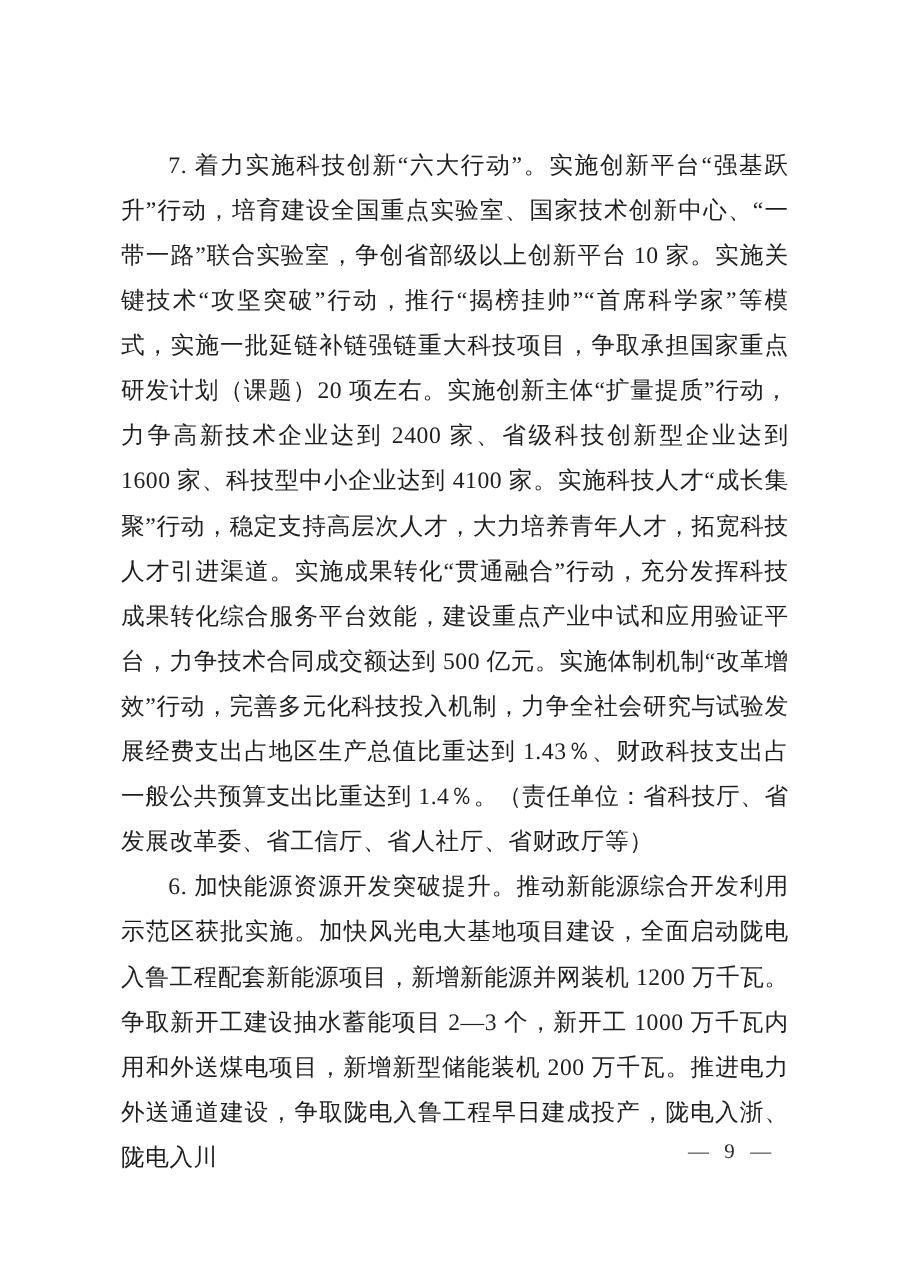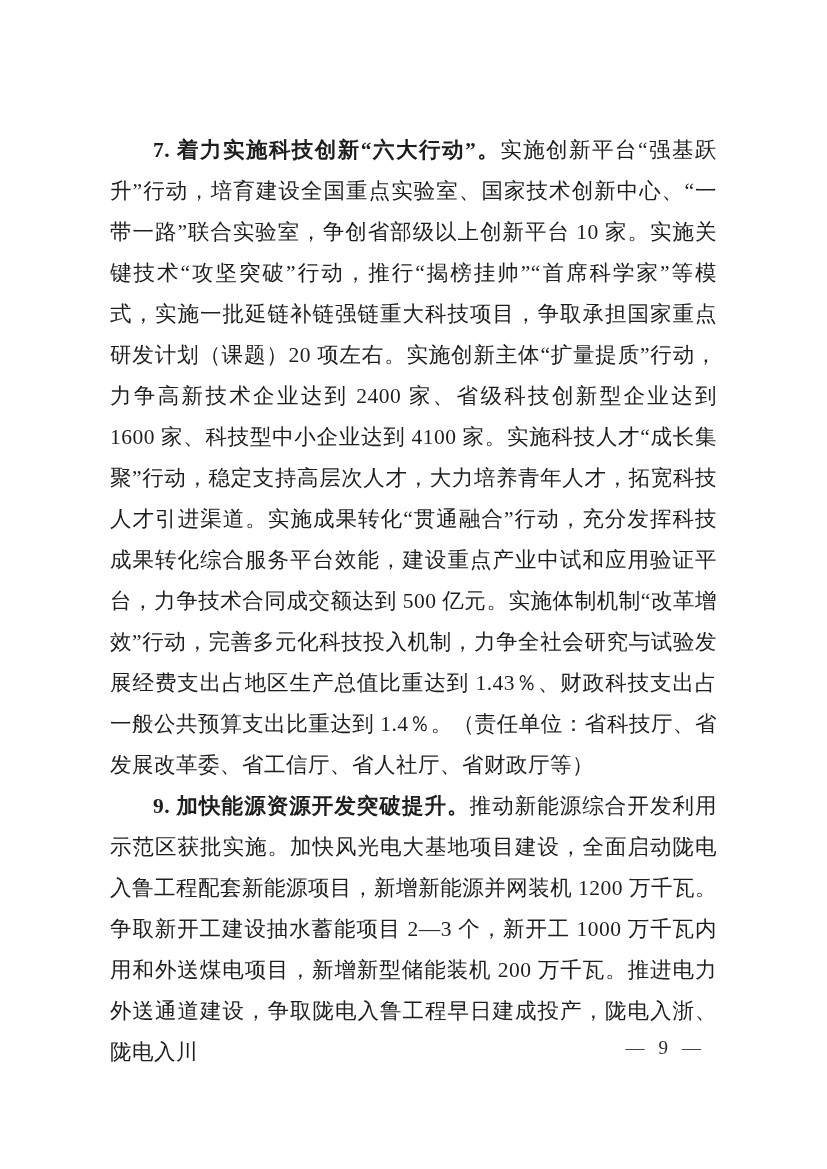--- a/index.html
+++ b/index.html
@@ -26,21 +26,21 @@
     text-align: justify;
     text-justify: inter-character;
     letter-spacing: 0.5px;
   }
   .para {
     margin: 0;
     padding: 0;
     text-indent: 2em;
   }
   .para-heading {
-    font-weight: 700;
+    font-weight: 400;
   }
   .para-body {
     font-weight: 400;
   }
   .page-number {
     position: absolute;
     top: 1036px;
     right: 126px;
     display: flex;
     align-items: center;
@@ -57,21 +57,21 @@
 </style>
 </head>
 <body>
 
 <div class="page">
 
   <div class="text-block">
 
     <p class="para"><span class="para-heading">7. 着力实施科技创新“六大行动”。</span><span class="para-body">实施创新平台“强基跃升”行动，培育建设全国重点实验室、国家技术创新中心、“一带一路”联合实验室，争创省部级以上创新平台 10 家。实施关键技术“攻坚突破”行动，推行“揭榜挂帅”“首席科学家”等模式，实施一批延链补链强链重大科技项目，争取承担国家重点研发计划（课题）20 项左右。实施创新主体“扩量提质”行动，力争高新技术企业达到 2400 家、省级科技创新型企业达到 1600 家、科技型中小企业达到 4100 家。实施科技人才“成长集聚”行动，稳定支持高层次人才，大力培养青年人才，拓宽科技人才引进渠道。实施成果转化“贯通融合”行动，充分发挥科技成果转化综合服务平台效能，建设重点产业中试和应用验证平台，力争技术合同成交额达到 500 亿元。实施体制机制“改革增效”行动，完善多元化科技投入机制，力争全社会研究与试验发展经费支出占地区生产总值比重达到 1.43％、财政科技支出占一般公共预算支出比重达到 1.4％。（责任单位：省科技厅、省发展改革委、省工信厅、省人社厅、省财政厅等）</span></p>
 
-    <p class="para"><span class="para-heading">9. 加快能源资源开发突破提升。</span><span class="para-body">推动新能源综合开发利用示范区获批实施。加快风光电大基地项目建设，全面启动陇电入鲁工程配套新能源项目，新增新能源并网装机 1200 万千瓦。争取新开工建设抽水蓄能项目 2—3 个，新开工 1000 万千瓦内用和外送煤电项目，新增新型储能装机 200 万千瓦。推进电力外送通道建设，争取陇电入鲁工程早日建成投产，陇电入浙、陇电入川</span></p>
+    <p class="para"><span class="para-heading">6. 加快能源资源开发突破提升。</span><span class="para-body">推动新能源综合开发利用示范区获批实施。加快风光电大基地项目建设，全面启动陇电入鲁工程配套新能源项目，新增新能源并网装机 1200 万千瓦。争取新开工建设抽水蓄能项目 2—3 个，新开工 1000 万千瓦内用和外送煤电项目，新增新型储能装机 200 万千瓦。推进电力外送通道建设，争取陇电入鲁工程早日建成投产，陇电入浙、陇电入川</span></p>
 
   </div>
 
   <div class="page-number">
     <span class="dash">—</span>
     <span class="num">9</span>
     <span class="dash">—</span>
   </div>
 
 </div>

